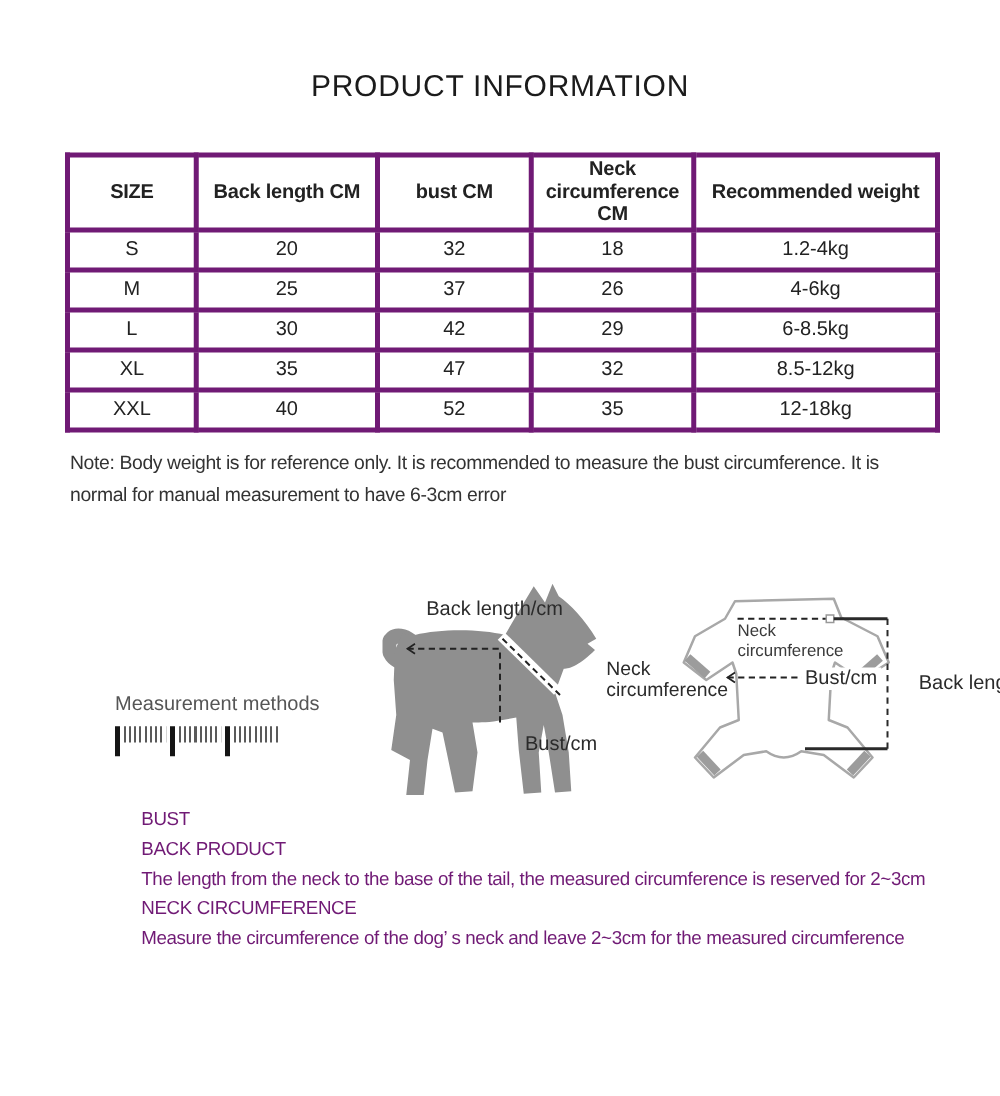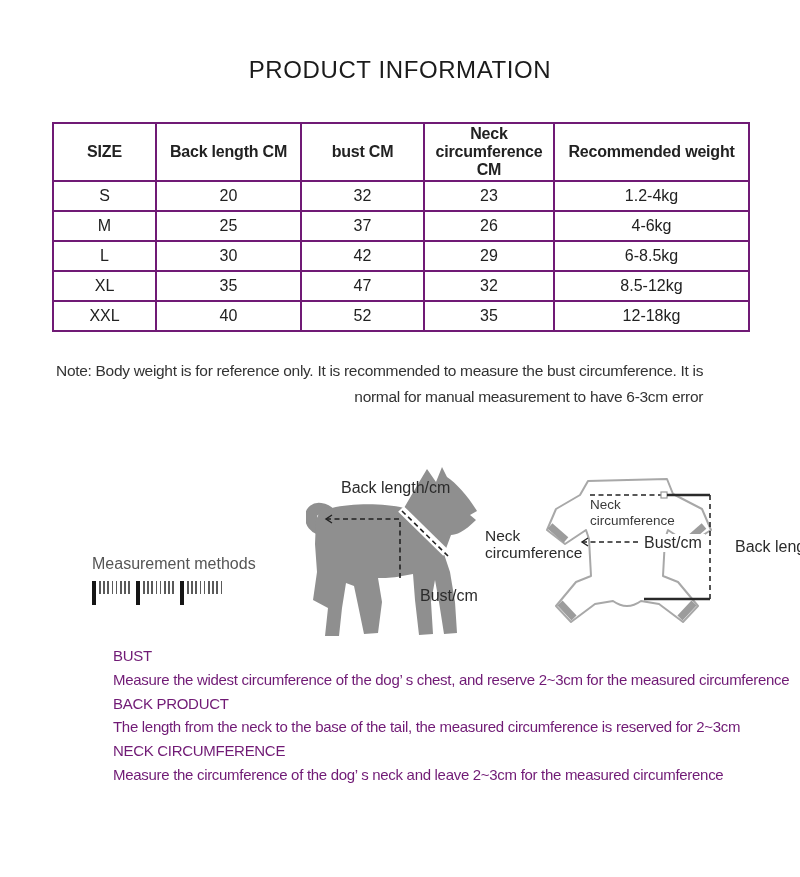--- a/index.html
+++ b/index.html
@@ -4,27 +4,27 @@
 <style>
   html,body{margin:0;padding:0;background:#fff;}
   body{font-family:"Liberation Sans","DejaVu Sans",sans-serif;color:#222;}
   .page{position:relative;width:800px;height:877px;background:#ffffff;overflow:hidden;border-radius:11px;}
   .abs{position:absolute;}
   .page-title{left:0;top:56px;width:800px;text-align:center;font-size:24px;font-weight:500;
               letter-spacing:0.6px;color:#1b1b1b;}
   
   table.size{position:absolute;left:52px;top:122px;width:696px;border-collapse:collapse;
              table-layout:fixed;}
-  table.size th,table.size td{border:2px solid #701a75;text-align:center;vertical-align:middle;
+  table.size th,table.size td{border:4px solid #701a75;text-align:center;vertical-align:middle;
              padding:0 2px;}
   table.size th{font-size:16px;font-weight:bold;line-height:18px;height:56px;letter-spacing:-0.2px;}
   table.size td{font-size:16px;height:28px;}
   
   .note{left:56px;top:358px;font-size:15.5px;line-height:26px;letter-spacing:-0.3px;
-        color:#333;white-space:nowrap;text-align:right;}
+        color:#333;white-space:nowrap;}
   
   .methods-label{left:92px;top:555px;font-size:16px;color:#555;}
   .ruler{left:88px;top:581px;width:142px;height:26px;}
   .rbar{position:absolute;top:0;width:4px;height:24px;background:#151515;}
   .rticks{position:absolute;top:0;height:13px;
           background:repeating-linear-gradient(90deg,#5a5a5a 0 1.6px,transparent 1.6px 4.2px);}
   .diagram-label{color:#2b2b2b;font-size:16px;white-space:nowrap;margin-left:44px;}
   .dog-neck-label{left:441px;top:527px;font-size:15.5px;line-height:17px;}
   .garment-neck-label{left:590px;top:497px;font-size:13.5px;line-height:15.5px;color:#3a3a3a;
                       white-space:nowrap;}
@@ -55,21 +55,21 @@
         <th>bust CM</th>
         <th>Neck circumference CM</th>
         <th>Recommended weight</th>
       </tr>
     </thead>
     <tbody>
       <tr>
         <td>S</td>
         <td>20</td>
         <td>32</td>
-        <td>23</td>
+        <td>18</td>
         <td>1.2-4kg</td>
       </tr>
       <tr>
         <td>M</td>
         <td>25</td>
         <td>37</td>
         <td>26</td>
         <td>4-6kg</td>
       </tr>
       <tr>
@@ -159,20 +159,19 @@
   </svg>
   <div class="abs garment-neck-label">
     <div>Neck</div>
     <div>circumference</div>
   </div>
   <div class="abs diagram-label mask" style="left:597px;top:534px">Bust/cm</div>
   <div class="abs diagram-label mask" style="left:688px;top:538px">Back length/cm</div>
 
   <div class="abs guide">
     <div>BUST</div>
-    <div>Measure the widest circumference of the dog’ s chest, and reserve 2~3cm for the measured circumference</div>
     <div>BACK PRODUCT</div>
     <div>The length from the neck to the base of the tail, the measured circumference is reserved for 2~3cm</div>
     <div>NECK CIRCUMFERENCE</div>
     <div>Measure the circumference of the dog’ s neck and leave 2~3cm for the measured circumference</div>
   </div>
 
 </div>
 
 </body></html>

